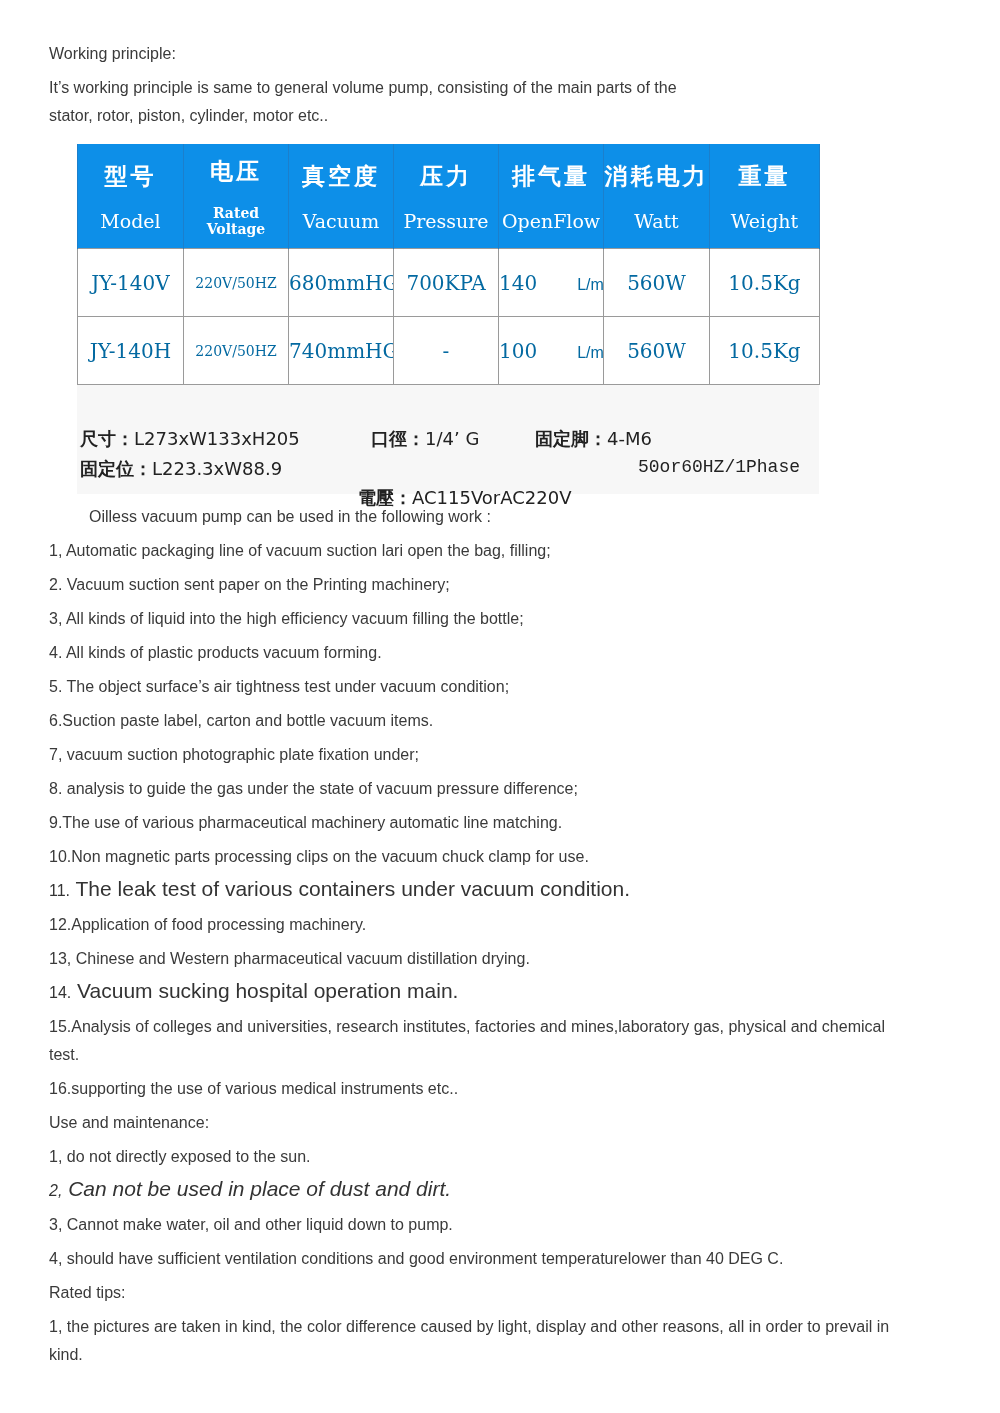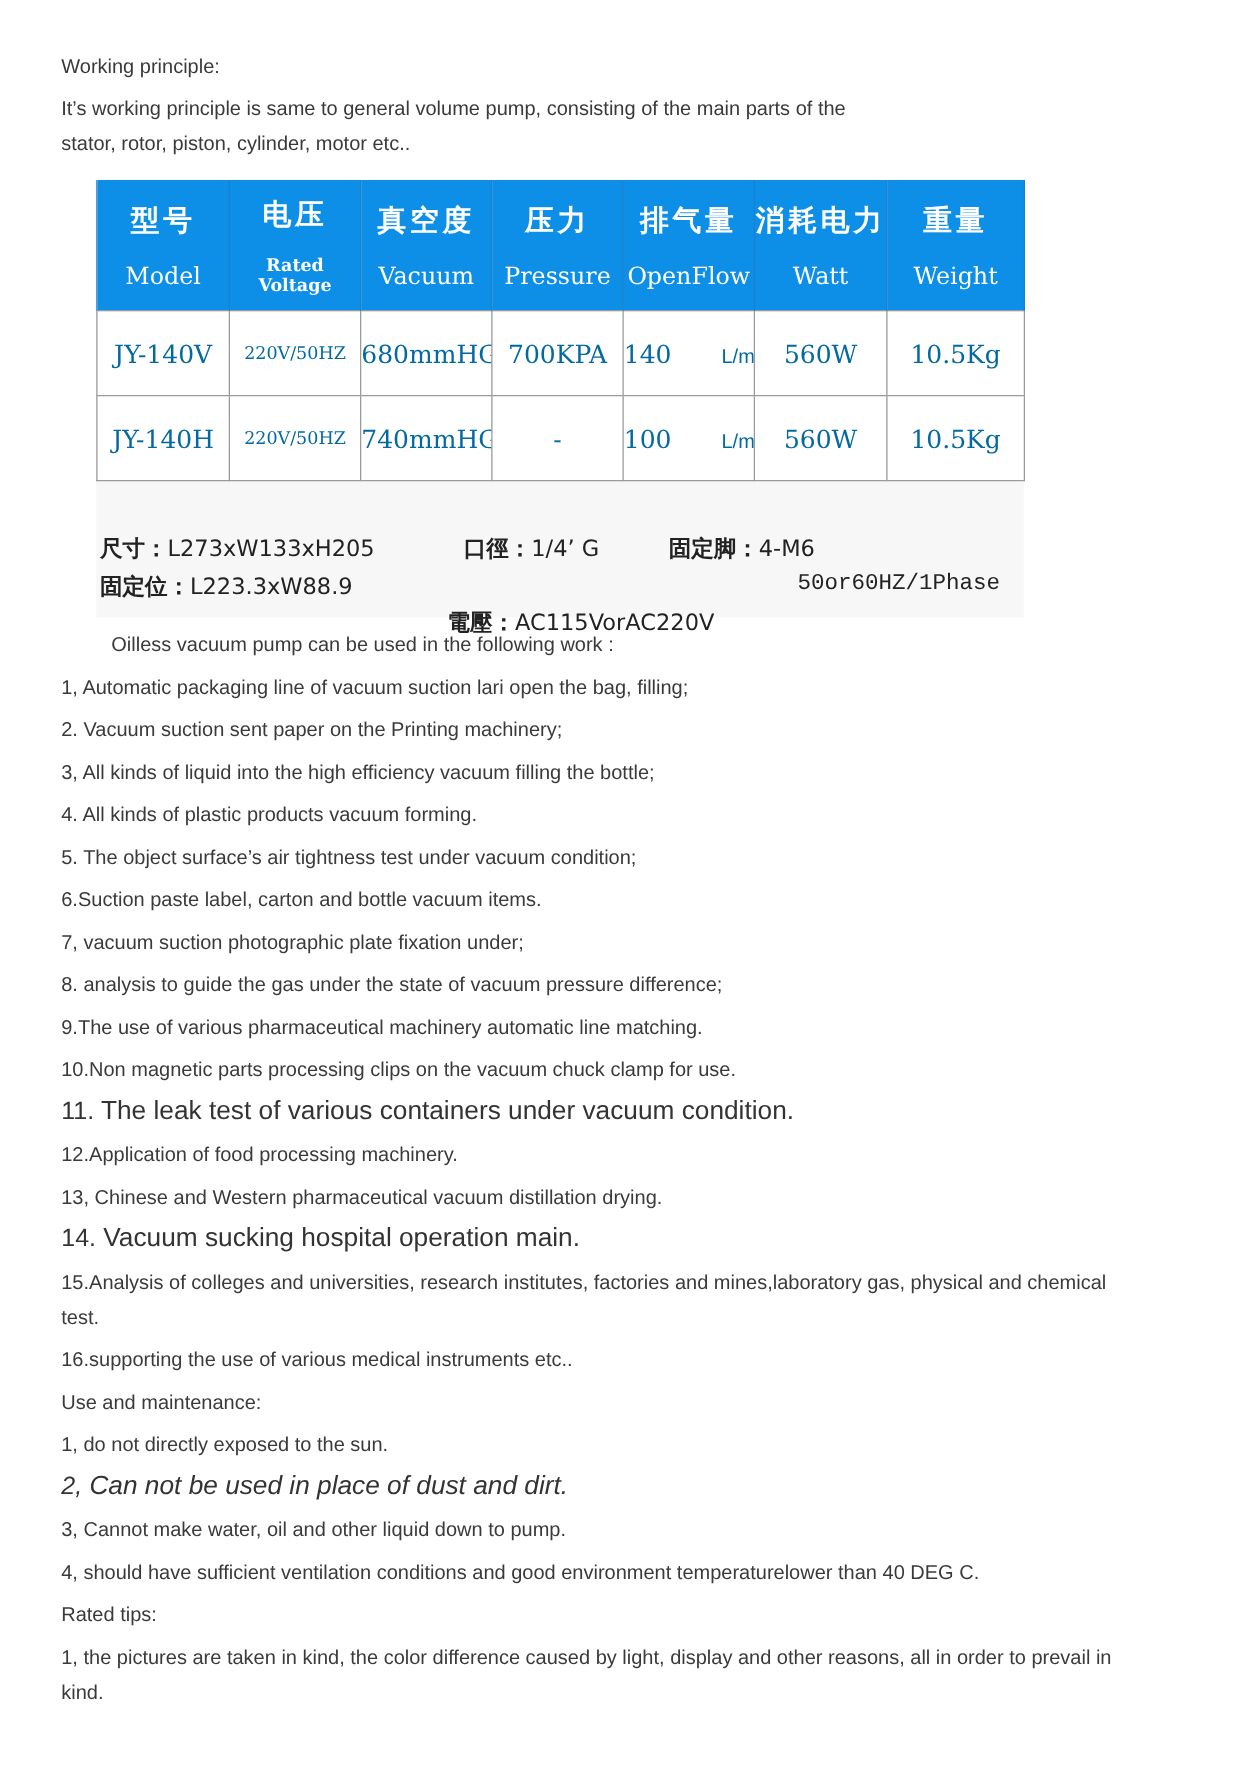--- a/index.html
+++ b/index.html
@@ -1,20 +1,20 @@
 <!DOCTYPE html>
 <html><head>
   <meta charset="utf-8">
   <style>
     html, body { margin: 0; padding: 0; background: #ffffff; }
     body { width: 1000px; height: 1413px; position: relative; overflow: hidden;
            font-family: "Liberation Sans", "DejaVu Sans", sans-serif; color: #333333; }
     .line { position: absolute; left: 49px; font-size: 16px; line-height: 20px; color: #3a3a3a; white-space: nowrap; }
     .line.big { font-size: 21px; line-height: 24px; color: #333; }
-    .line .small { font-size: 20px; }
+    .line .small { font-size: 16px; }
     .line.wrap { white-space: normal; width: 860px; line-height: 28px; }
 
     
     .spec { position: absolute; left: 77px; top: 144px; width: 742px; height: 350px; background: #f7f7f7; }
     table.spec-table { position: absolute; left: 0; top: 0; border-collapse: collapse; width: 742px; table-layout: fixed; }
     .spec-table th { background: #0d8fe8; color: #ffffff; height: 104px; padding: 0; border-left: 1px solid #1b7fcc; border-right: 1px solid #1b7fcc;
                      font-family: "DejaVu Serif", "Liberation Serif", serif; font-weight: normal; vertical-align: middle; text-align: center; }
     .spec-table th .zh { display: block; font-family: "DejaVu Sans", sans-serif; font-weight: bold; font-size: 23px; letter-spacing: 3px; margin-bottom: 18px; color: #ffffff; }
     .spec-table th .en { display: block; font-size: 19px; color: #ffffff; }
     .spec-table th .en.tiny { font-size: 14px; font-weight: bold; }

